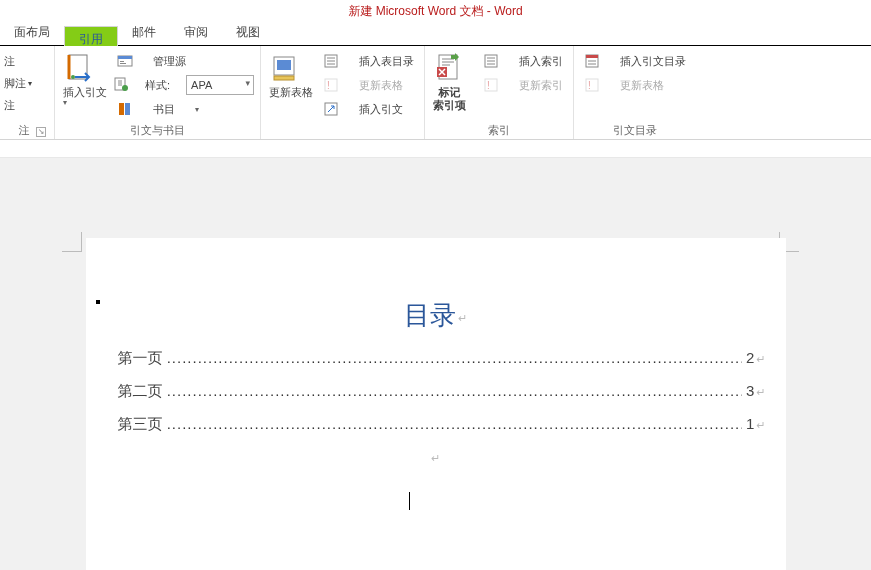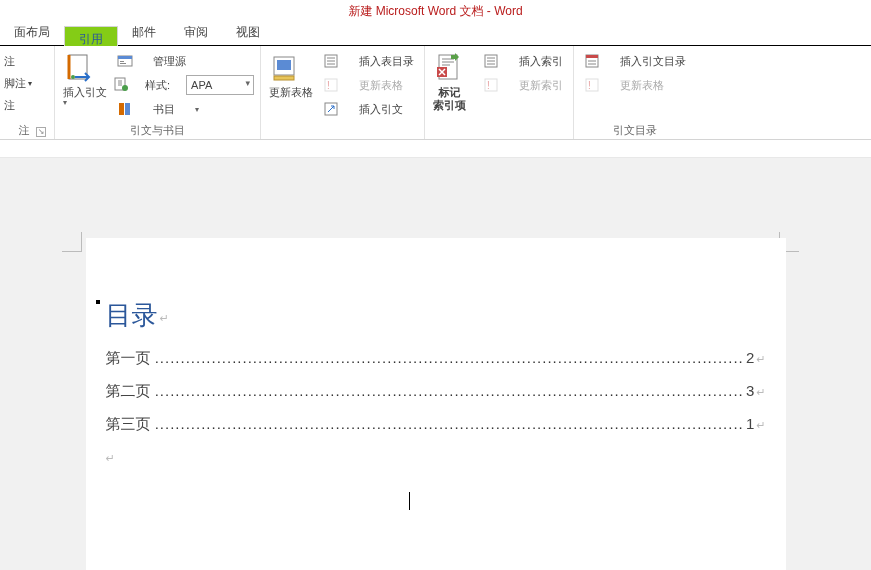--- a/index.html
+++ b/index.html
@@ -32,31 +32,31 @@
 .style-row .lbl { padding: 0 2px; }
 .style-select { width: 68px; height: 20px; border: 1px solid #ababab; background: #fff; font-size: 11px; padding: 0 14px 0 4px; position: relative; display: flex; align-items: center; cursor: pointer; }
 .style-select::after { content: "▾"; position: absolute; right: 3px; top: 2px; font-size: 9px; color: #666; }
 
 .partial-left { width: 48px; }
 .partial-left .smallrow { height: 22px; font-size: 11px; padding: 2px 4px; display: flex; align-items: center; gap: 2px; cursor: pointer; }
 
 .ruler-spacer { height: 18px; background: #fff; border-bottom: 1px solid #e8e8e8; }
 
 .doc-area { background: #f1f1f1; height: 412px; padding-top: 80px; display: flex; justify-content: center; position: relative; overflow: hidden; }
-.page { width: 700px; background: #fff; position: relative; padding: 60px 20px 40px 20px; }
+.page { width: 700px; background: #fff; position: relative; padding: 60px 20px 40px 20px; text-align: center; }
 .corner { position: absolute; width: 20px; height: 20px; }
 .corner.tl { left: 62px; top: 74px; border-left: 1px solid #bbb; border-top: 1px solid #bbb; transform: rotate(180deg); }
 .corner.tr { right: 72px; top: 74px; border-right: 1px solid #bbb; border-top: 1px solid #bbb; transform: rotate(180deg); }
 
 .toc-title { font-family: "SimSun", serif; font-size: 26px; color: #2b579a; margin-bottom: 16px; }
 .toc-title::after { content: "↵"; font-size: 11px; color: #bbb; vertical-align: middle; margin-left: 2px; }
 .bullet { position: absolute; left: 10px; top: 62px; width: 4px; height: 4px; background: #000; }
 
 .toc-line { font-family: "SimSun", serif; font-size: 15px; display: flex; align-items: baseline; margin-bottom: 14px; white-space: nowrap; overflow: hidden; }
-.toc-line .entry { flex: 0 0 auto; }
+.toc-line .entry { flex: 0 0 auto; margin-left: 12px; }
 .toc-line .dots { flex: 1 1 auto; overflow: hidden; letter-spacing: 1px; color: #333; }
 .toc-line .pagenum { flex: 0 0 auto; padding-left: 4px; }
 .toc-line .ret { font-size: 11px; color: #bbb; margin-left: 2px; }
 .end-ret { font-size: 11px; color: #bbb; padding: 4px 0; }
 
 .cursor { position: absolute; width: 1px; height: 18px; background: #000; left: 323px; bottom: 60px; }
 </style>
 </head>
 <body>
 
@@ -218,20 +218,21 @@
           <span class="mini-icon">
               <svg width="16" height="16">
                 <rect x="2" y="2" width="12" height="12" fill="#fff" stroke="#bbb"></rect>
                 <text x="4" y="12" font-size="10" fill="#c33">!</text>
               </svg>
             </span>
           <span>更新索引</span>
         </div>
       </div>
     </div>
+    <div class="group-label">索引</div>
   </div>
 
   <div class="group" style="border-right:none;">
     <div class="group-body">
       <div class="stack">
         <div class="rowbtn">
           <span class="mini-icon">
               <svg width="16" height="16">
                 <rect x="2" y="2" width="12" height="12" fill="#fff" stroke="#888"></rect>
                 <rect x="2" y="2" width="12" height="3" fill="#c94a4a"></rect>

